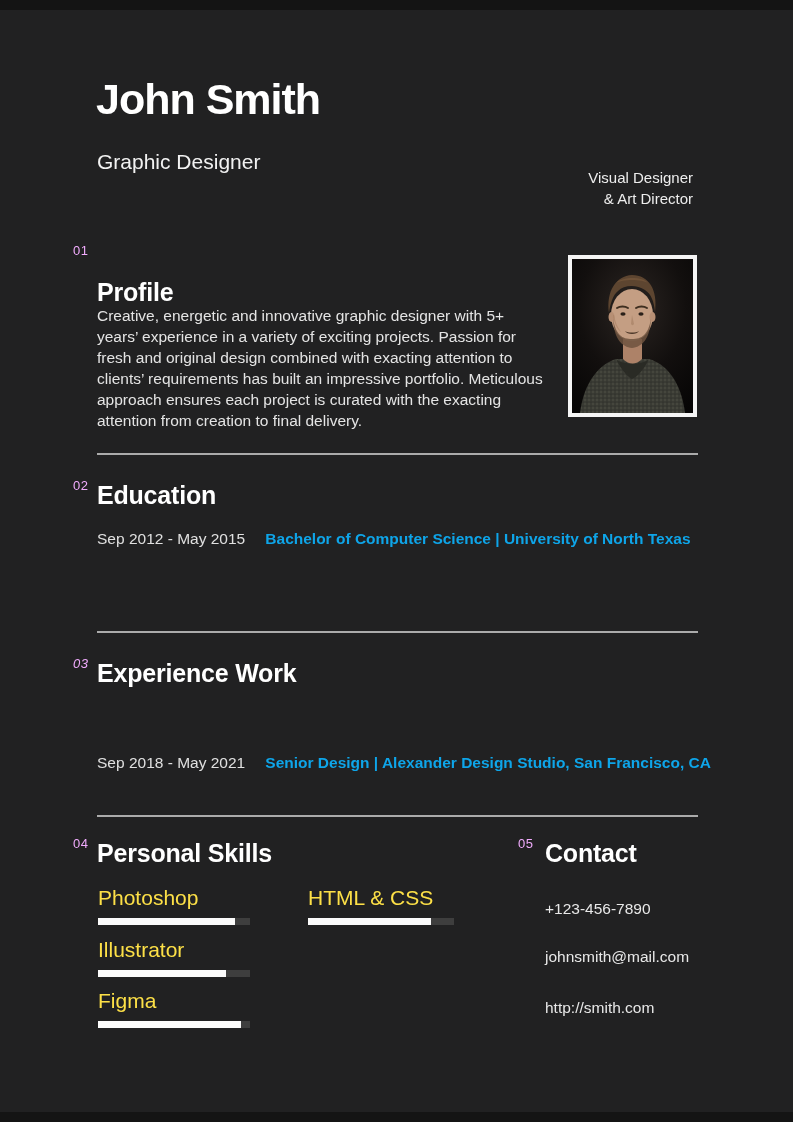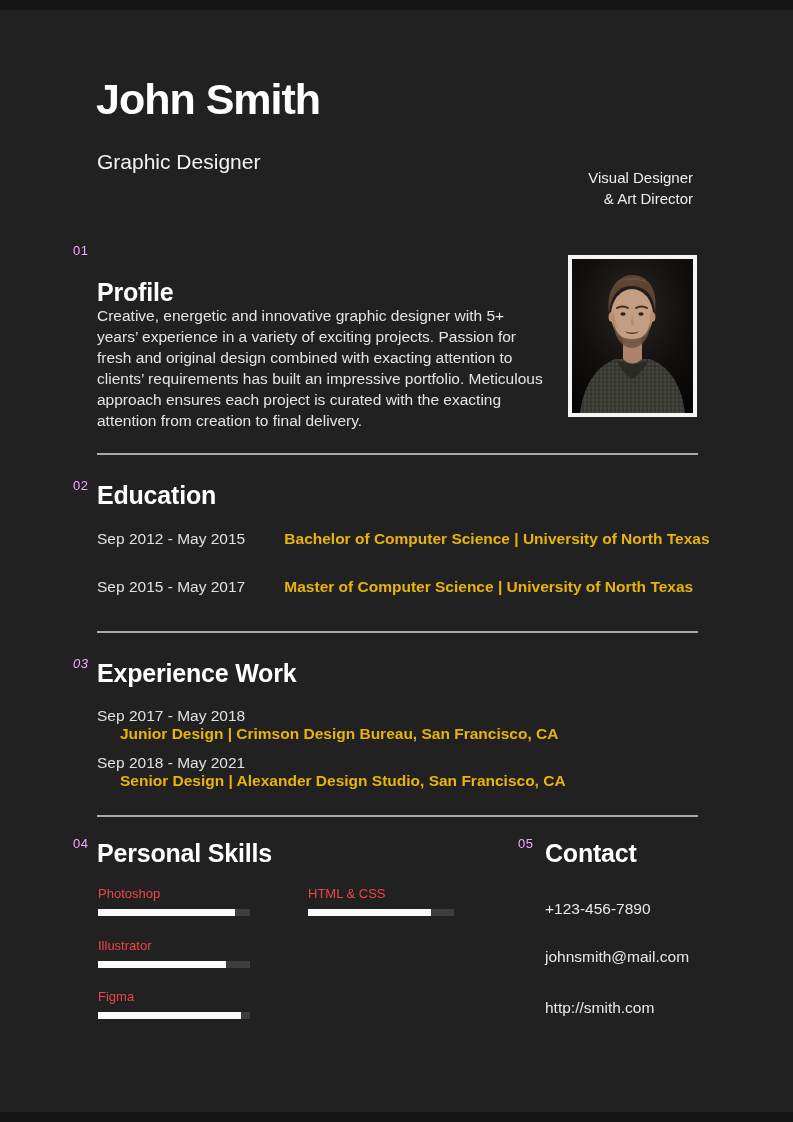--- a/index.html
+++ b/index.html
@@ -63,32 +63,32 @@
   .divider-1{top:453px;}
   .divider-2{top:631px;}
   .divider-3{top:815px;}
 
   
   .row{position:absolute;left:97px;width:620px;font-size:15.5px;}
   .row .dates{
     display:inline-block;width:160px;color:#e0e0e0;vertical-align:top;
   }
   .row .desc{
-    display:inline-block;margin-left:23px;
-    font-weight:bold;color:#eab308;
+    display:inline-block;margin-left:4px;
+    font-weight:bold;color:#0ea5e9;
   }
   .edu-row-1{top:530px;}
   .edu-row-2{top:578px;}
   .exp-row-1{top:707px;}
   .exp-row-2{top:754px;}
 
   
   .skill{position:absolute;width:152px;}
   .skill.col2{width:146px;}
-  .skill-label{font-size:13px;color:#ef4444;margin-bottom:8px;}
+  .skill-label{font-size:21px;color:#fde047;margin-bottom:8px;}
   .skill-bar{height:7px;background:#3e3e3e;}
   .skill-fill{height:7px;background:#fbfbfb;width:0;}
   .sk-0{left:98px;top:886px;}
   .sk-1{left:98px;top:938px;}
   .sk-2{left:98px;top:989px;}
   .sk-3{left:308px;top:886px;}
   .sk-4{left:308px;top:938px;}
   .sk-5{left:308px;top:989px;}
 
   
@@ -160,33 +160,25 @@
   </div>
 
   <div class="divider divider-1"></div>
 
   <span class="sec-num" style="left:73px;top:478px;">02</span>
   <h2 class="sec-title" style="left:97px;top:481px;">Education</h2>
   <div class="row edu-row-1">
     <span class="dates">Sep 2012 - May 2015</span>
     <span class="desc">Bachelor of Computer Science | University of North Texas</span>
   </div>
-  <div class="row edu-row-2">
-    <span class="dates">Sep 2015 - May 2017</span>
-    <span class="desc">Master of Computer Science | University of North Texas</span>
-  </div>
 
   <div class="divider divider-2"></div>
 
   <span class="sec-num" style="left:73px;top:656px;font-style:italic;">03</span>
   <h2 class="sec-title" style="left:97px;top:659px;">Experience Work</h2>
-  <div class="row exp-row-1">
-    <span class="dates">Sep 2017 - May 2018</span>
-    <span class="desc">Junior Design | Crimson Design Bureau, San Francisco, CA</span>
-  </div>
   <div class="row exp-row-2">
     <span class="dates">Sep 2018 - May 2021</span>
     <span class="desc">Senior Design | Alexander Design Studio, San Francisco, CA</span>
   </div>
 
   <div class="divider divider-3"></div>
 
   <span class="sec-num" style="left:73px;top:836px;">04</span>
   <h2 class="sec-title" style="left:97px;top:839px;">Personal Skills</h2>
 

